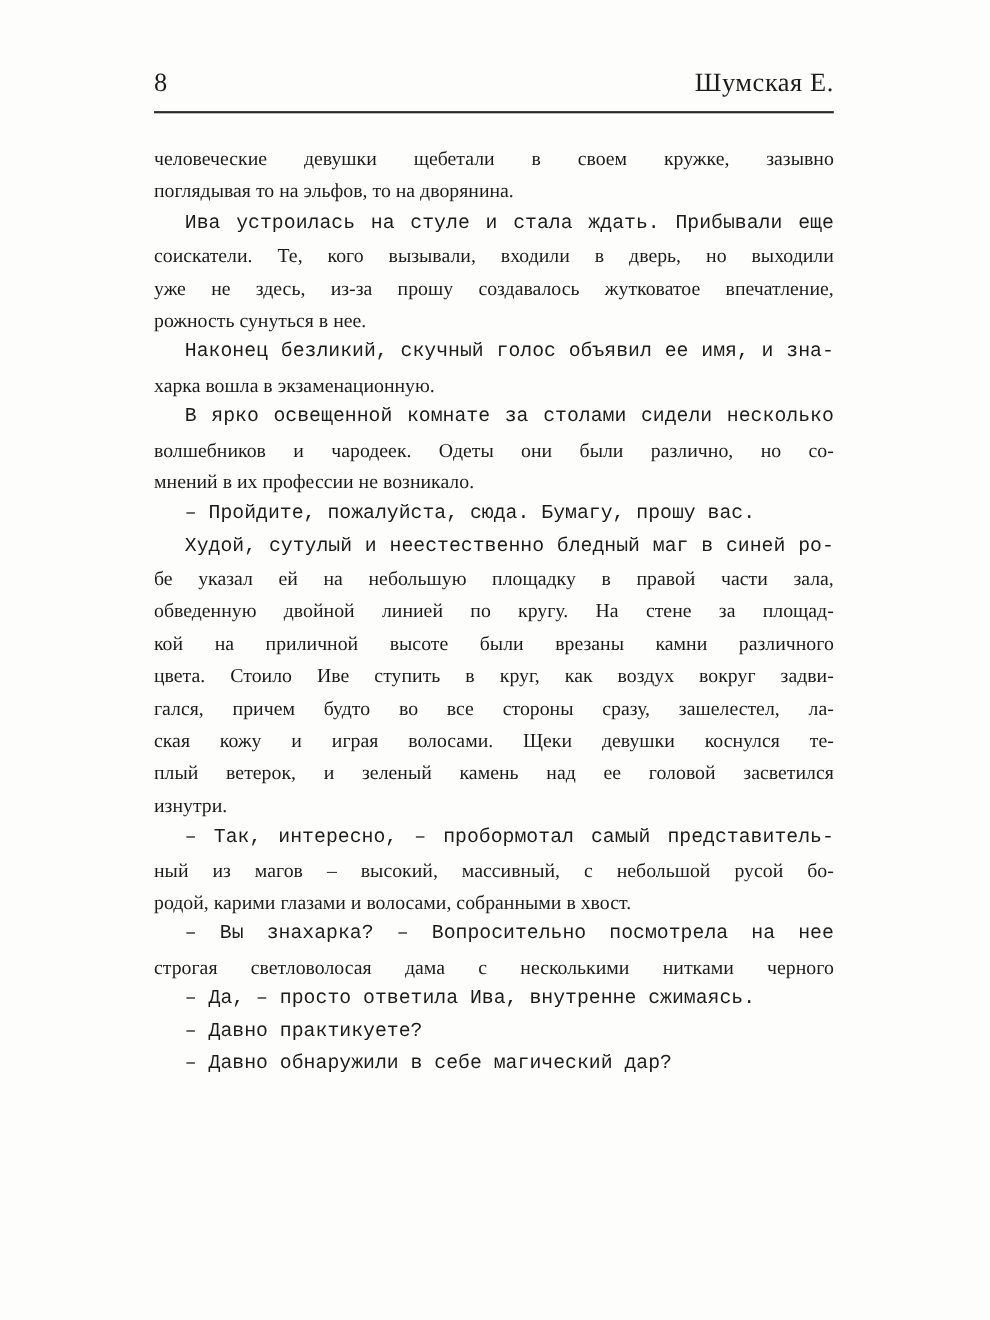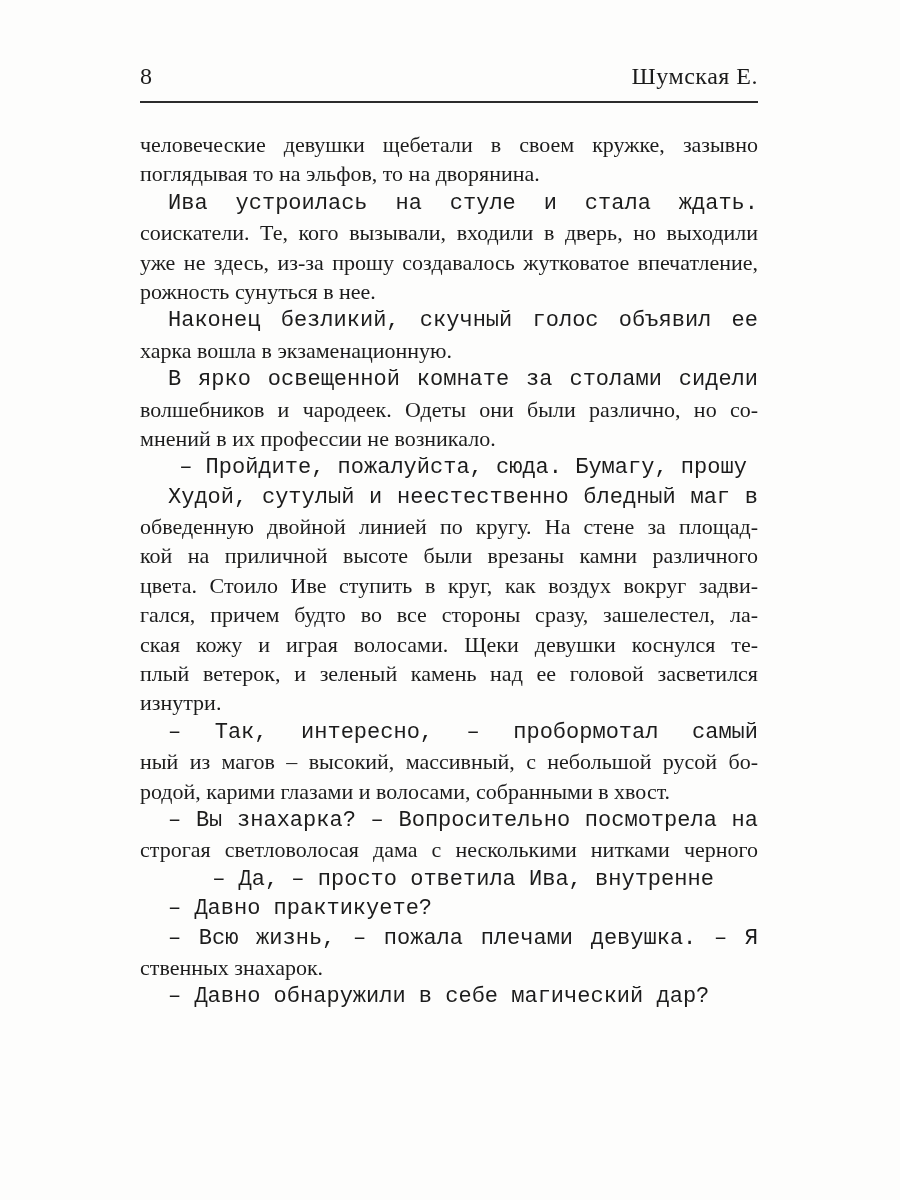--- a/index.html
+++ b/index.html
@@ -29,21 +29,21 @@
     letter-spacing: 0.5px;
   }
   .header-rule {
     height: 2px;
     background: #2c2c2c;
     margin-top: 11px;
     border: none;
   }
   .page-body {
     margin-top: 27px;
-    font-size: 22px;
+    font-size: 18px;
     line-height: 29.4px;
   }
   .paragraph {
     margin: 0;
     padding: 0;
   }
   .line {
     text-align: justify;
     text-align-last: justify;
     white-space: normal;
@@ -91,20 +91,21 @@
         <div class="paragraph">
           <div class="line indent">В ярко освещенной комнате за столами сидели несколько</div>
           <div class="line">волшебников и чародеек. Одеты они были различно, но со-</div>
           <div class="line last">мнений в их профессии не возникало.</div>
         </div>
         <div class="paragraph">
           <div class="line last indent">– Пройдите, пожалуйста, сюда. Бумагу, прошу вас.</div>
         </div>
         <div class="paragraph">
           <div class="line indent">Худой, сутулый и неестественно бледный маг в синей ро-</div>
+          <div class="line">бе указал ей на небольшую площадку в правой части зала,</div>
           <div class="line">обведенную двойной линией по кругу. На стене за площад-</div>
           <div class="line">кой на приличной высоте были врезаны камни различного</div>
           <div class="line">цвета. Стоило Иве ступить в круг, как воздух вокруг задви-</div>
           <div class="line">гался, причем будто во все стороны сразу, зашелестел, ла-</div>
           <div class="line">ская кожу и играя волосами. Щеки девушки коснулся те-</div>
           <div class="line">плый ветерок, и зеленый камень над ее головой засветился</div>
           <div class="line last">изнутри.</div>
         </div>
         <div class="paragraph">
           <div class="line indent">– Так, интересно, – пробормотал самый представитель-</div>
@@ -115,22 +116,18 @@
           <div class="line indent">– Вы знахарка? – Вопросительно посмотрела на нее</div>
           <div class="line">строгая светловолосая дама с несколькими нитками черного</div>
         </div>
         <div class="paragraph">
           <div class="line last indent">– Да, – просто ответила Ива, внутренне сжимаясь.</div>
         </div>
         <div class="paragraph">
           <div class="line last indent">– Давно практикуете?</div>
         </div>
         <div class="paragraph">
-          <div class="line indent">– Всю жизнь, – пожала плечами девушка. – Я из потом-</div>
-          <div class="line last">ственных знахарок.</div>
-        </div>
-        <div class="paragraph">
           <div class="line last indent">– Давно обнаружили в себе магический дар?</div>
         </div>
       </div>
 
   </div>
 </div>
 
 </body></html>

